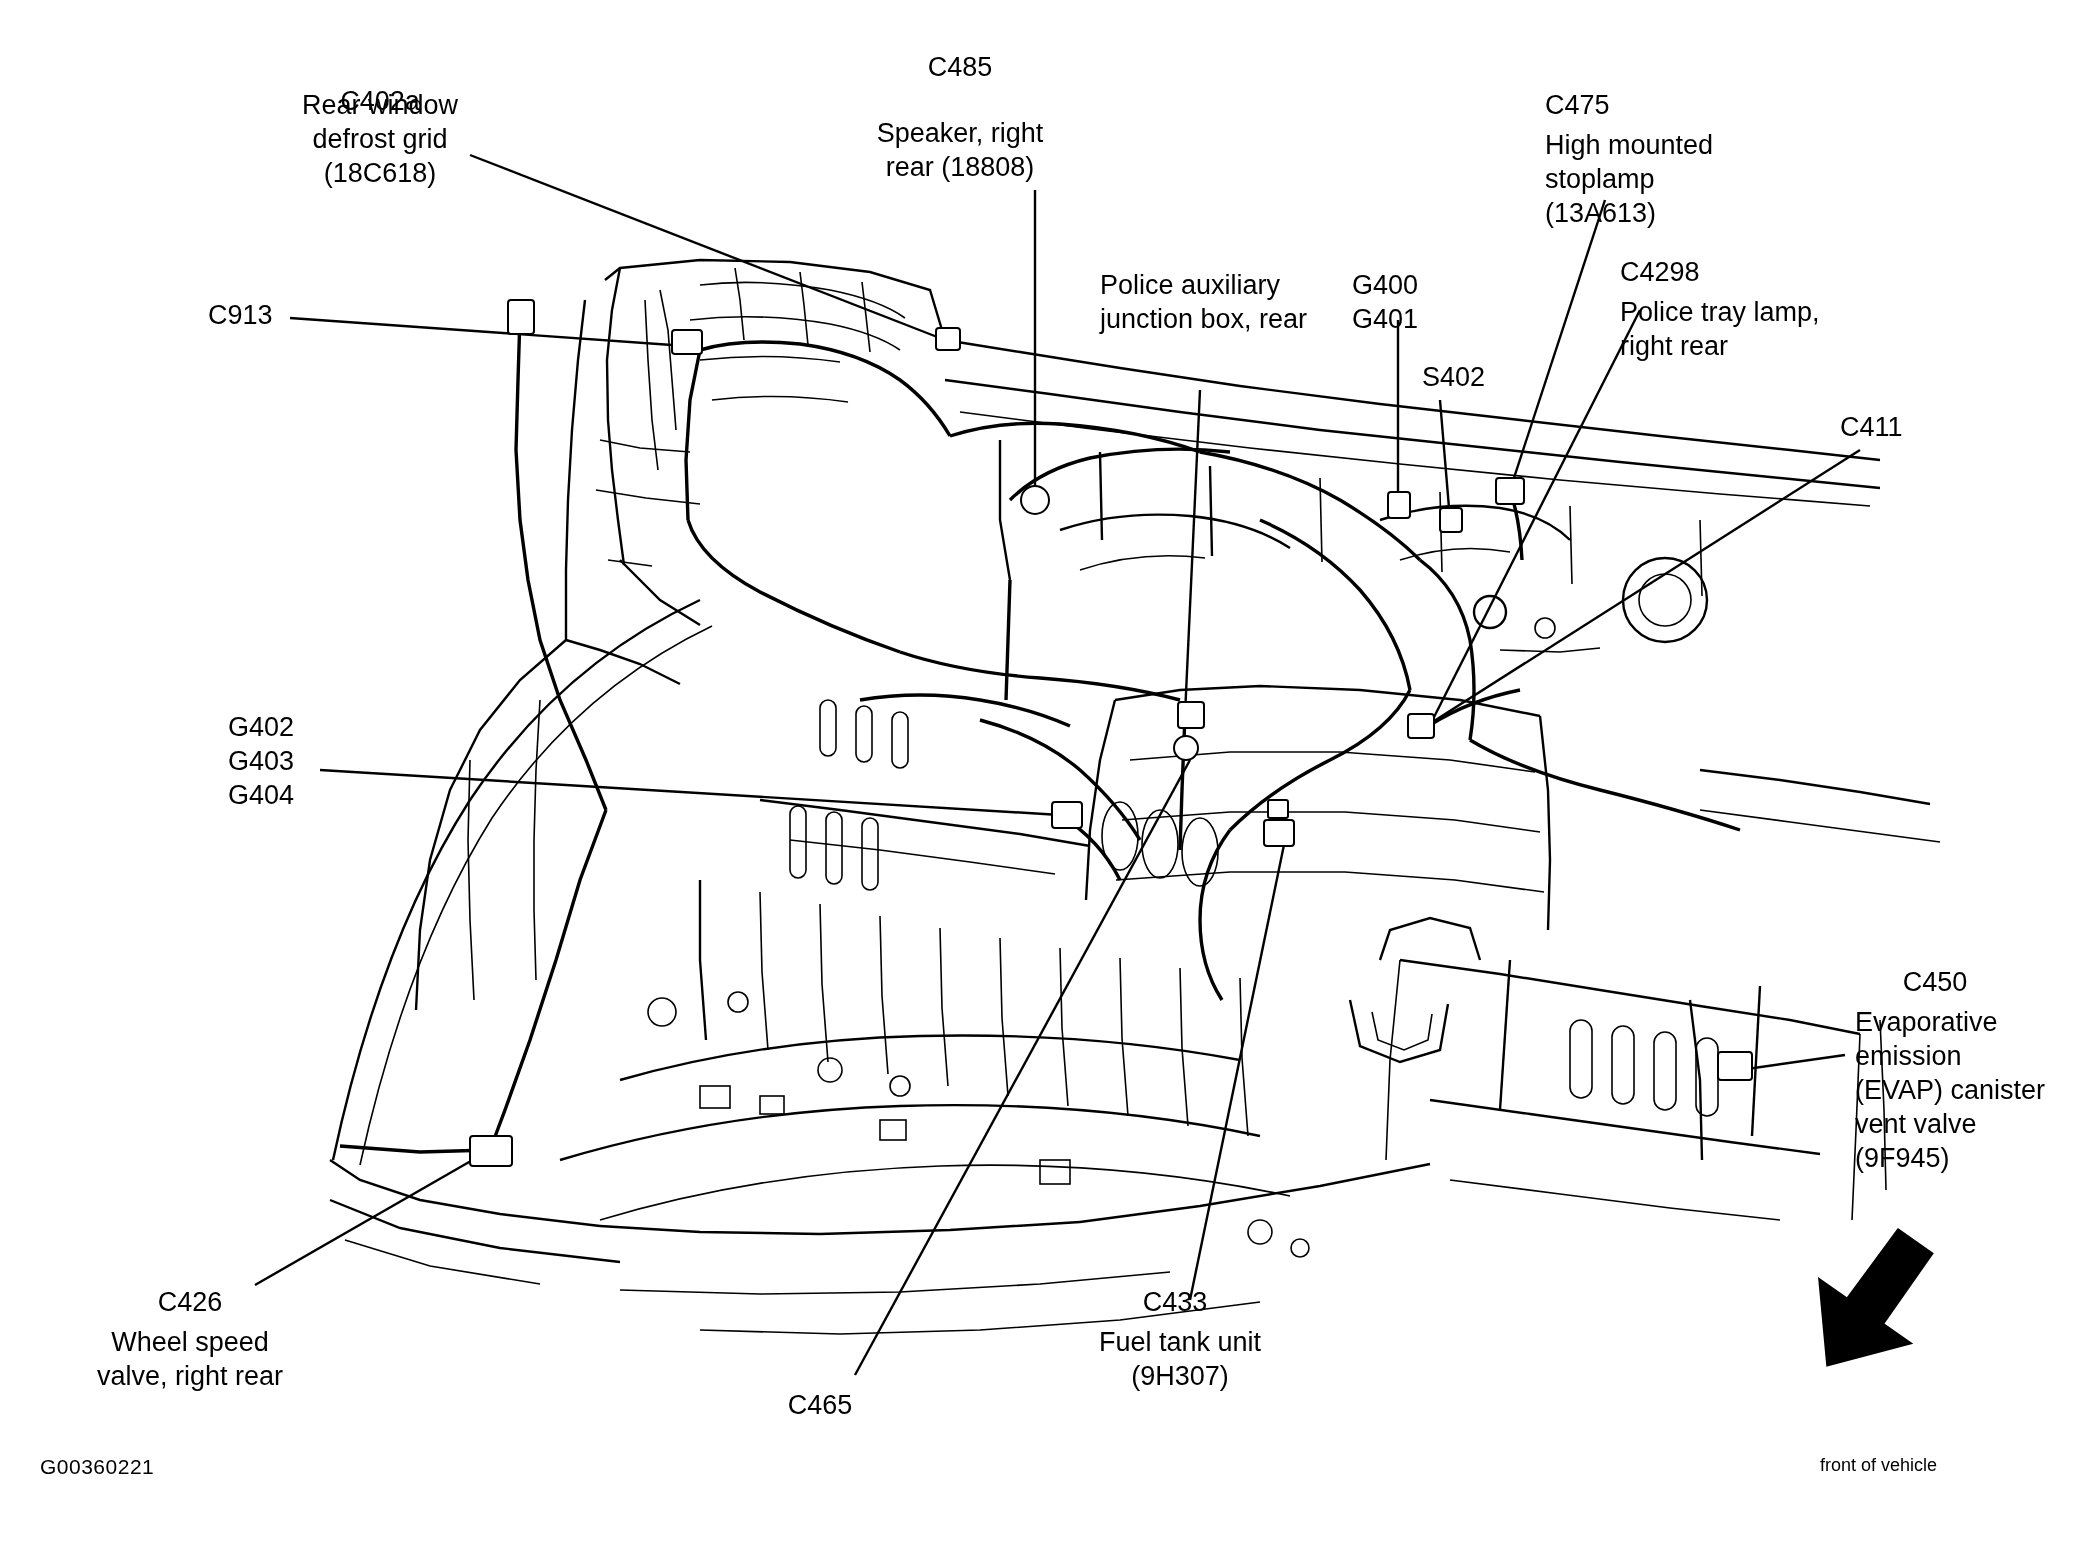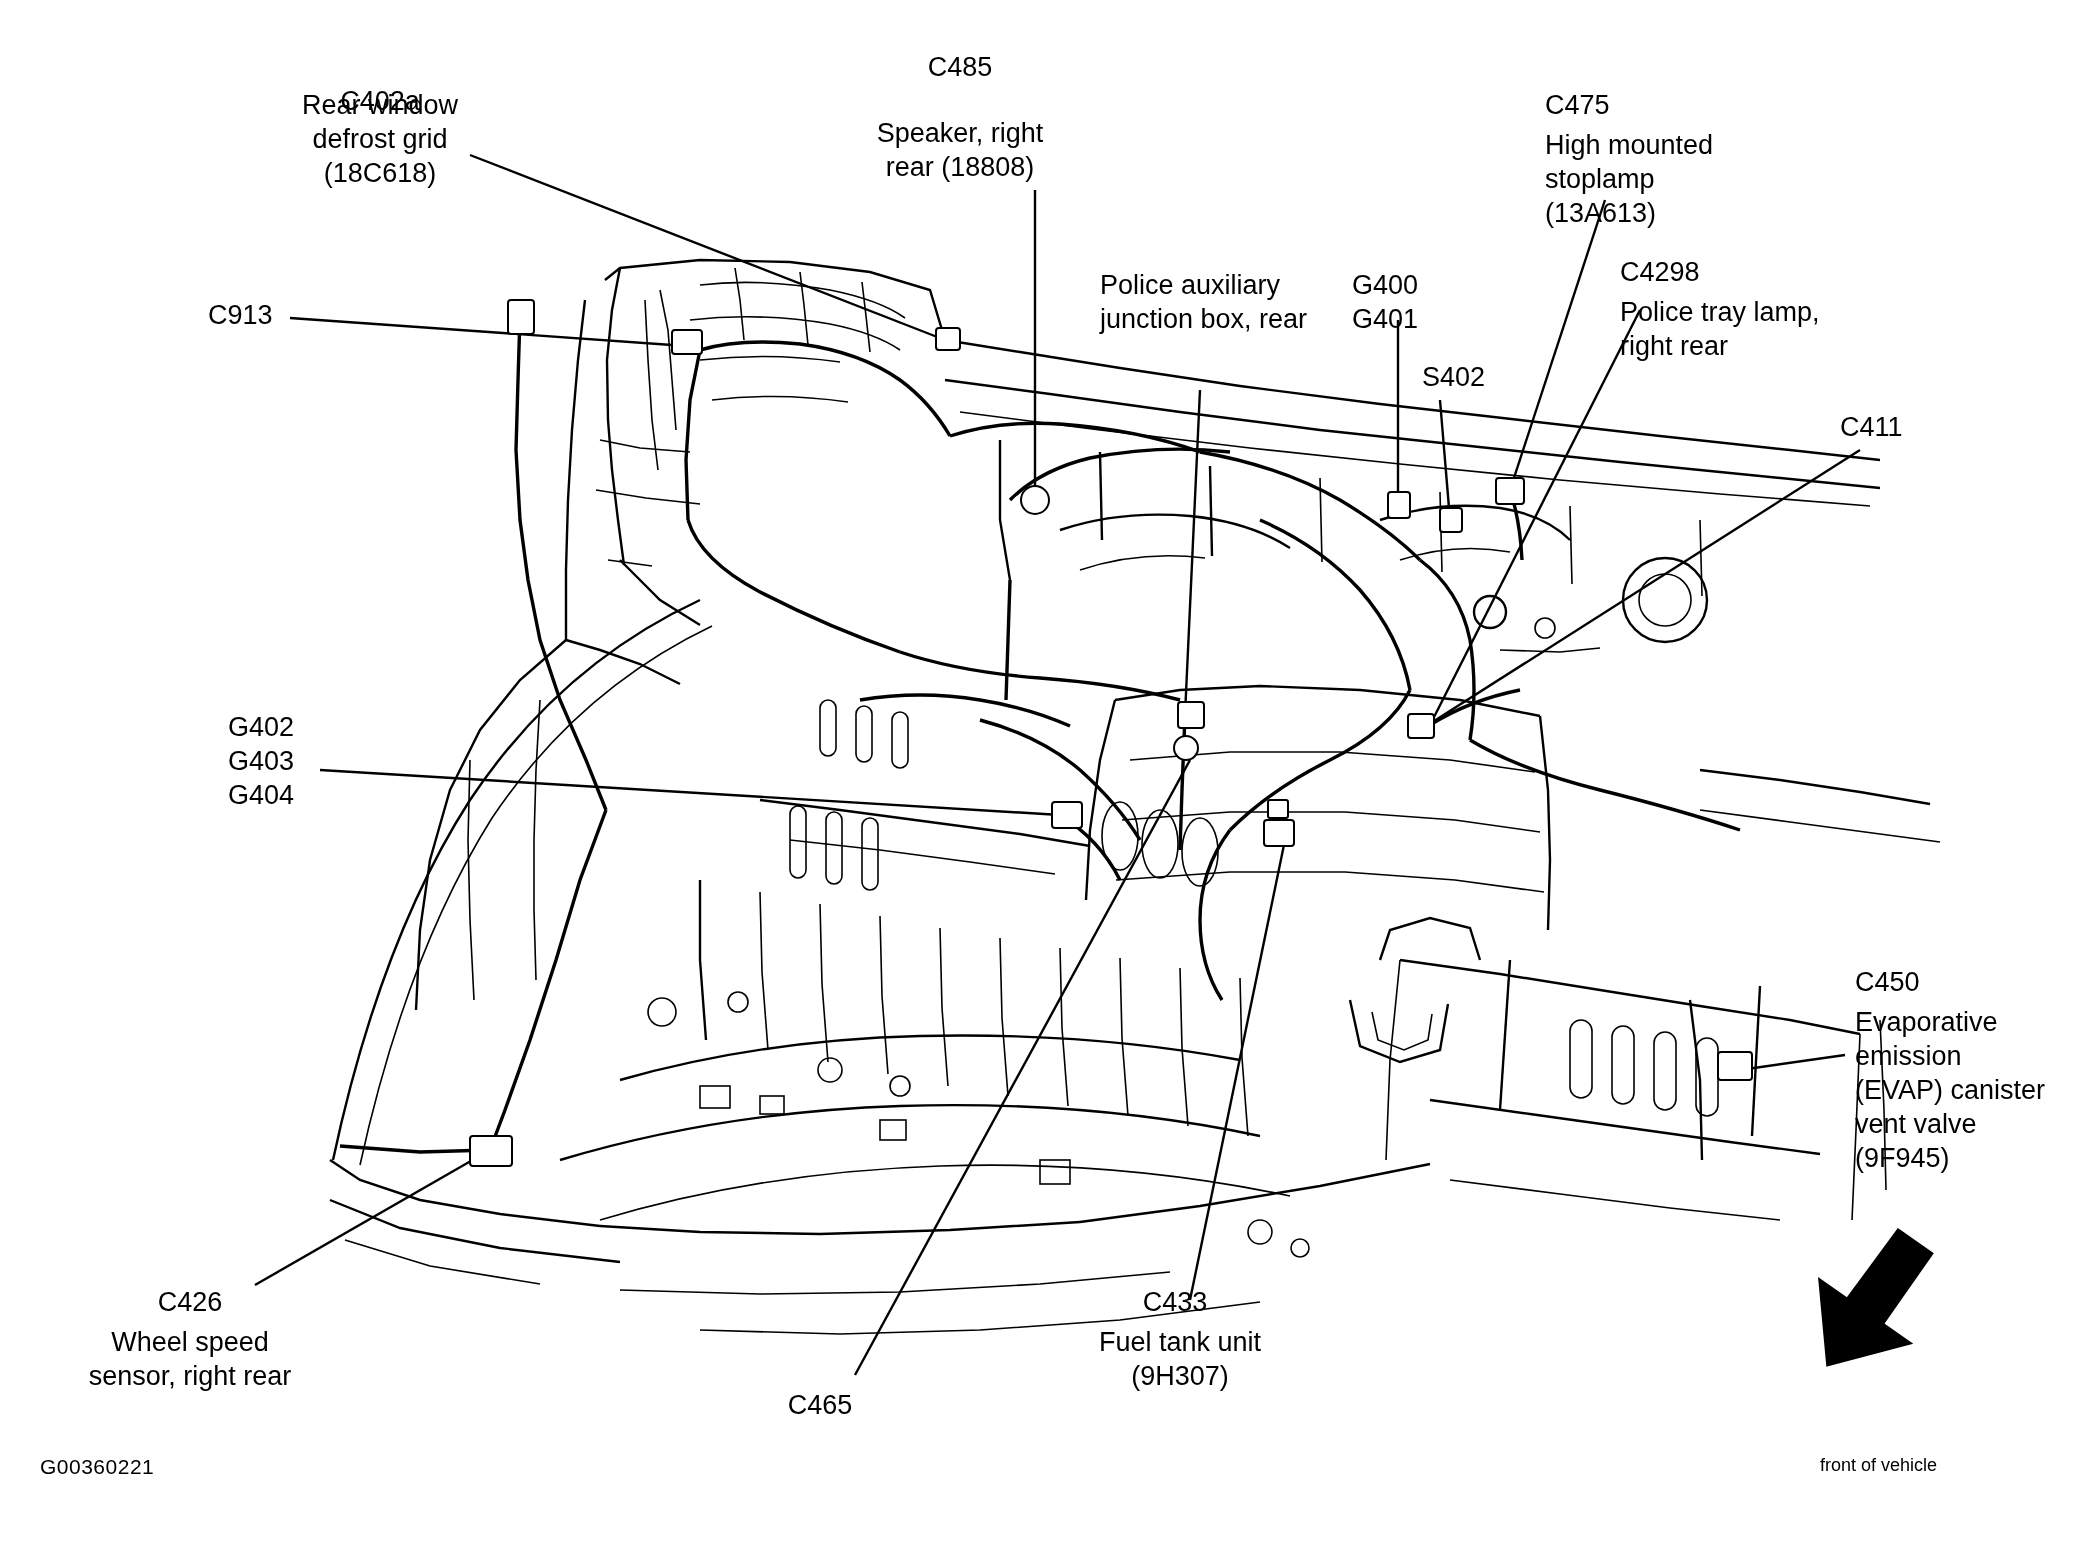--- a/index.html
+++ b/index.html
@@ -288,30 +288,30 @@
   <div class="label left" style="left:1620px; top:255px; width:180px;">C4298</div>
   <div class="label left" style="left:1620px; top:295px; width:250px;">Police tray lamp,
 right rear</div>
 
   <div class="label left" style="left:1840px; top:410px; width:130px;">C411</div>
 
   <div class="label left" style="left:228px; top:710px; width:150px;">G402
 G403
 G404</div>
 
-  <div class="label left" style="left:1855px; top:965px; width:160px;">C450</div>
+  <div class="label left" style="left:1855px; top:965px; width:160px;text-align:center;">C450</div>
   <div class="label left" style="left:1855px; top:1005px; width:215px;">Evaporative
 emission
 (EVAP) canister
 vent valve
 (9F945)</div>
 
   <div class="label center" style="left:110px; top:1285px; width:160px;">C426</div>
   <div class="label center" style="left:50px; top:1325px; width:280px;">Wheel speed
-sensor, right rear</div>
+valve, right rear</div>
 
   <div class="label center" style="left:740px; top:1388px; width:160px;">C465</div>
 
   <div class="label center" style="left:1090px; top:1285px; width:170px;">C433</div>
   <div class="label center" style="left:1040px; top:1325px; width:280px;">Fuel tank unit
 (9H307)</div>
 
   <div class="figure-id">G00360221</div>
   <div class="front-note">front of vehicle</div>
 

